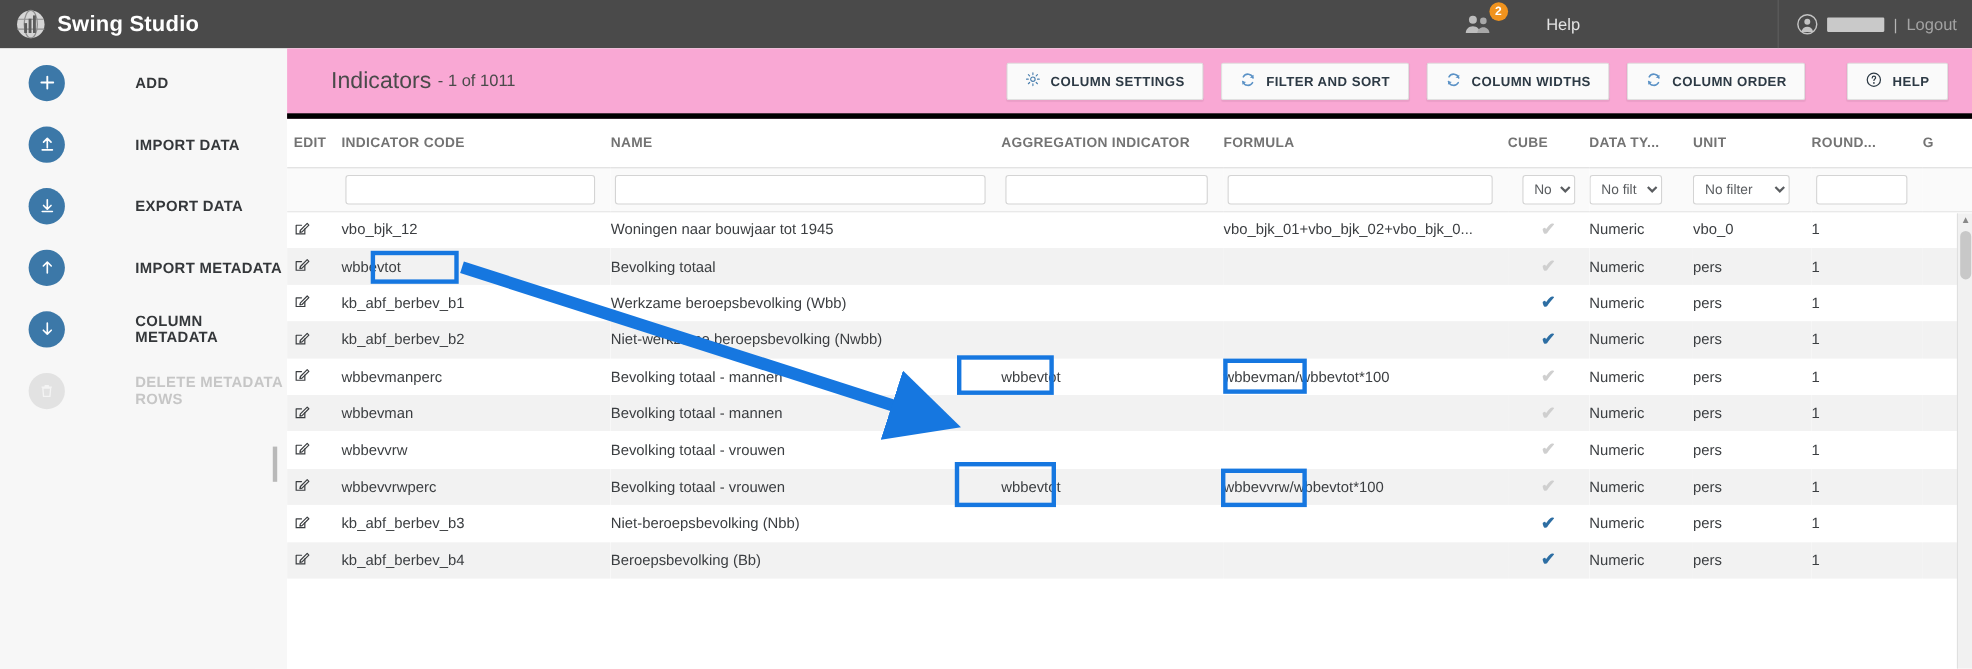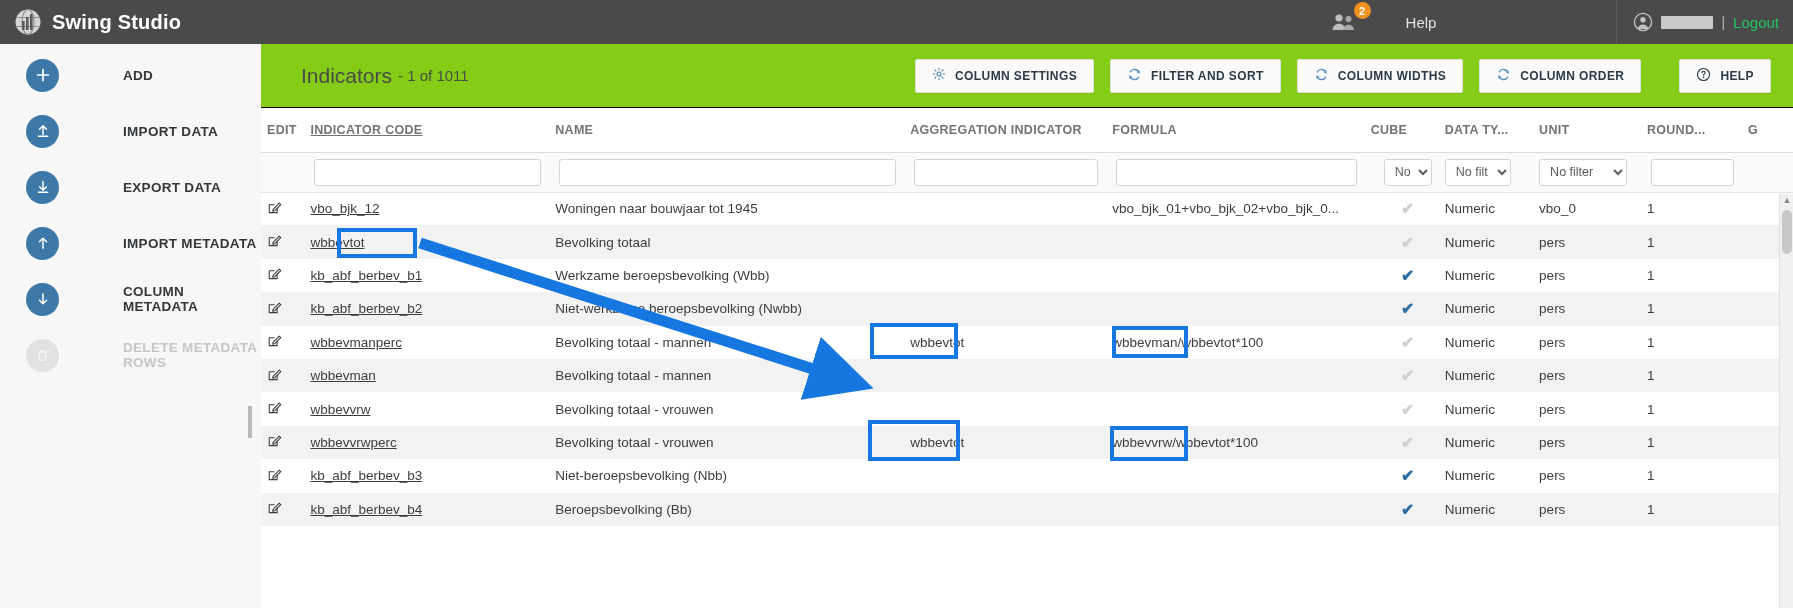--- a/index.html
+++ b/index.html
@@ -48,21 +48,21 @@
   .account-zone {
     display: flex; align-items: center; gap: 8px;
     border-left: 1px solid #5e5e5e; height: 44px;
     padding-left: 16px; margin-left: 180px; padding-right: 14px;
   }
   .acct-name {
     display: inline-block; width: 52px; height: 13px;
     background: #c9c9c9; border-radius: 1px;
   }
   .pipe { color: #b5b5b5; font-size: 14px; }
-  .logout { font-size: 15px; color: #22c55e; cursor: pointer; }
+  .logout { font-size: 15px; color: #a3a3a3; cursor: pointer; }
 
   
   .sidebar {
     position: absolute; top: 44px; left: 0;
     width: 261px; height: 564px;
     background: #f7f7f7;
   }
   .side-item {
     display: flex; align-items: center;
     height: 50px; margin-top: 6px; padding-left: 26px; cursor: pointer; gap: 44px;
@@ -83,23 +83,23 @@
     width: 4px; height: 32px;
     border-left: 2px solid #b9b9b9; border-right: 2px solid #b9b9b9;
   }
 
   
   .main {
     position: absolute; top: 44px; left: 261px;
     width: 1532px; height: 564px; background: #ffffff;
   }
   .toolbar {
-    height: 64px; background: #84cc16;
+    height: 64px; background: #f9a8d4;
     display: flex; align-items: center; padding: 0 22px 0 40px;
-    border-bottom: 1px solid #000000;
+    border-bottom: 5px solid #000000;
   }
   .page-title { font-size: 21px; color: #4a4a4a; font-weight: 400; }
   .page-count { font-size: 15px; color: #4a4a4a; margin-left: 6px; }
   .tb-buttons { margin-left: auto; display: flex; align-items: center; gap: 16px; }
   .tb-btn {
     background: #fafafa; border: 1px solid #e0e0e0; border-radius: 2px;
     height: 34px; padding: 0 16px; display: flex; align-items: center;
     gap: 9px; font-size: 12px; font-weight: 700; color: #2d3a45;
     letter-spacing: .4px; cursor: pointer;
     box-shadow: 0 1px 1px rgba(0,0,0,.06);
@@ -126,21 +126,21 @@
     border: 1px solid #d4d4d4; border-radius: 3px; background: #fff;
     font-size: 13px; color: #444; padding: 0 6px;
     font-family: "Liberation Sans", sans-serif;
   }
   .filter-select {
     height: 27px; border: 1px solid #d4d4d4; border-radius: 3px;
     background: #fff; font-size: 12.5px; color: #5a5d60;
     font-family: "Liberation Sans", sans-serif; padding: 0 2px 0 6px;
   }
   .c-edit   { width: 44px;  padding-left: 6px !important; }
-  .c-code   { width: 218px; text-decoration: underline; }
+  .c-code   { width: 218px; }
   .c-name   { width: 316px; }
   .c-agg    { width: 180px; }
   .c-form   { width: 230px; }
   .c-cube   { width: 66px;  text-align: center; }
   .c-dtype  { width: 84px; }
   .c-unit   { width: 96px; }
   .c-round  { width: 90px; }
   .c-g      { width: 40px; }
   .edit-ico { color: #3b3e41; display:inline-block; }
   .check-on  { color: #2d6ea3; font-size: 16px; font-weight: 700; }

